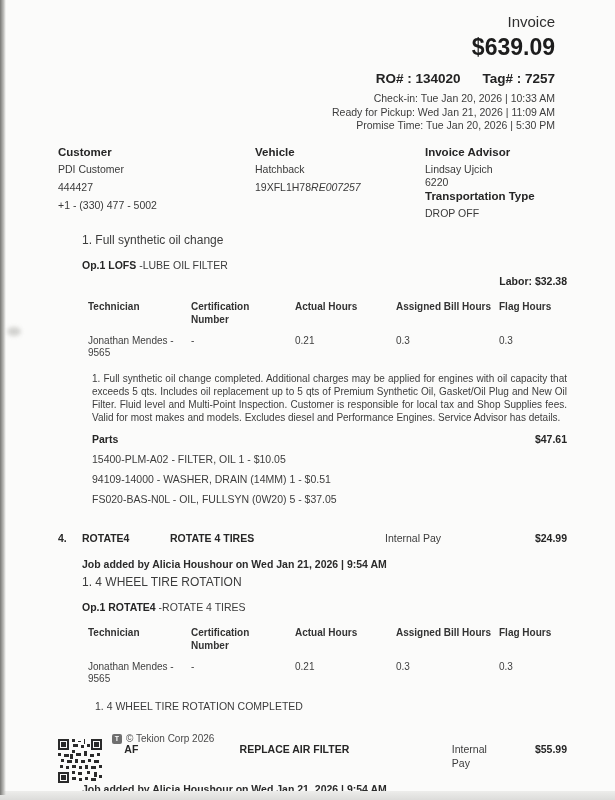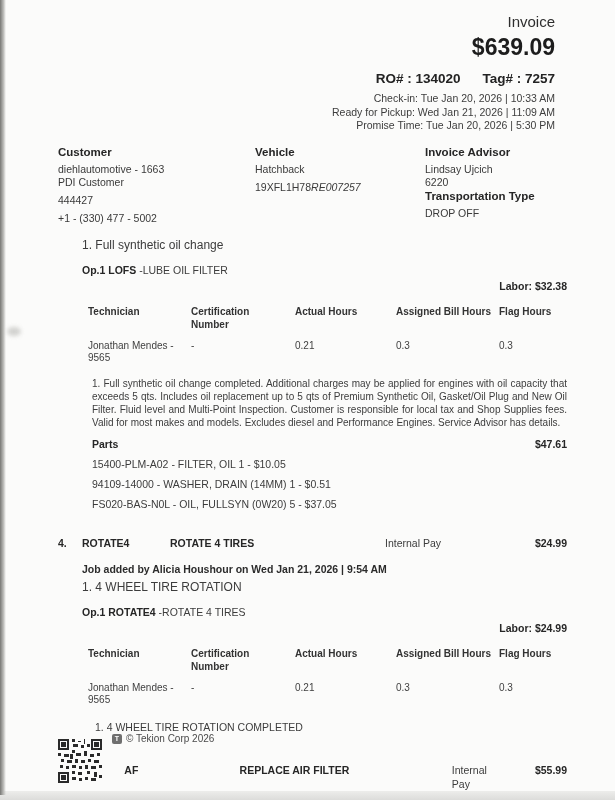--- a/index.html
+++ b/index.html
@@ -90,21 +90,20 @@
       <span>RO# : 134020</span><span class="tag">Tag# : 7257</span>
     </div>
     <div class="meta" style="margin-top:5px;">Check-in: Tue Jan 20, 2026 | 10:33 AM</div>
     <div class="meta" style="margin-top:0;">Ready for Pickup: Wed Jan 21, 2026 | 11:09 AM</div>
     <div class="meta" style="margin-top:0;">Promise Time: Tue Jan 20, 2026 | 5:30 PM</div>
   </div>
 
   <div class="info-row">
     <div class="info-col col-customer">
       <h3>Customer</h3>
-      <div>diehlautomotive - 1663</div>
       <div>PDI Customer</div>
       <div class="gap-s">444427</div>
       <div class="gap-s">+1 - (330) 477 - 5002</div>
     </div>
     <div class="info-col col-vehicle">
       <h3>Vehicle</h3>
       <div>Hatchback</div>
       <div class="gap-s vin"><span>19XFL1H78</span><i>RE007257</i></div>
     </div>
     <div class="info-col col-advisor">
@@ -153,21 +152,20 @@
     <div class="job-head">
       <span class="jh-num">4.</span>
       <span class="jh-code">ROTATE4</span>
       <span class="jh-name">ROTATE 4 TIRES</span>
       <span class="jh-pay">Internal Pay</span>
       <span class="jh-price">$24.99</span>
     </div>
     <div class="added-by">Job added by Alicia Houshour on Wed Jan 21, 2026 | 9:54 AM</div>
     <div class="concern" style="margin-top:5px;">1. 4 WHEEL TIRE ROTATION</div>
     <div class="op-line"><b>Op.1 ROTATE4</b><span> -ROTATE 4 TIRES</span></div>
-    <div class="labor-line">Labor: $24.99</div>
 
     <div class="ltable">
       <div class="lt-head">
         <div class="c1">Technician</div>
         <div class="c2">Certification Number</div>
         <div class="c3">Actual Hours</div>
         <div class="c4">Assigned Bill Hours</div>
         <div class="c5">Flag Hours</div>
       </div>
       <div class="lt-row">

